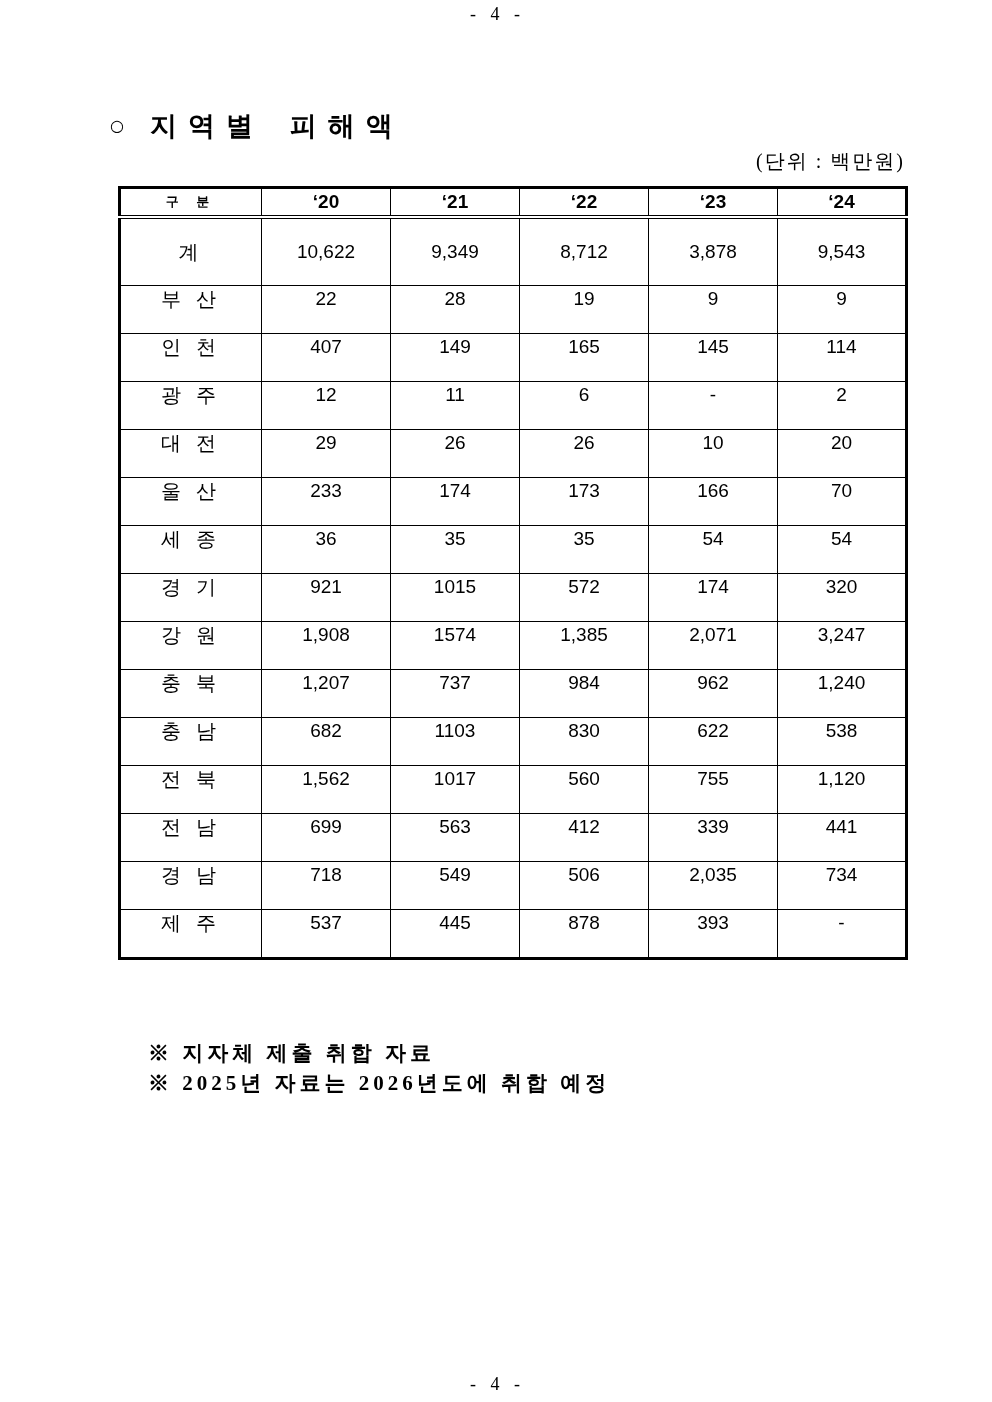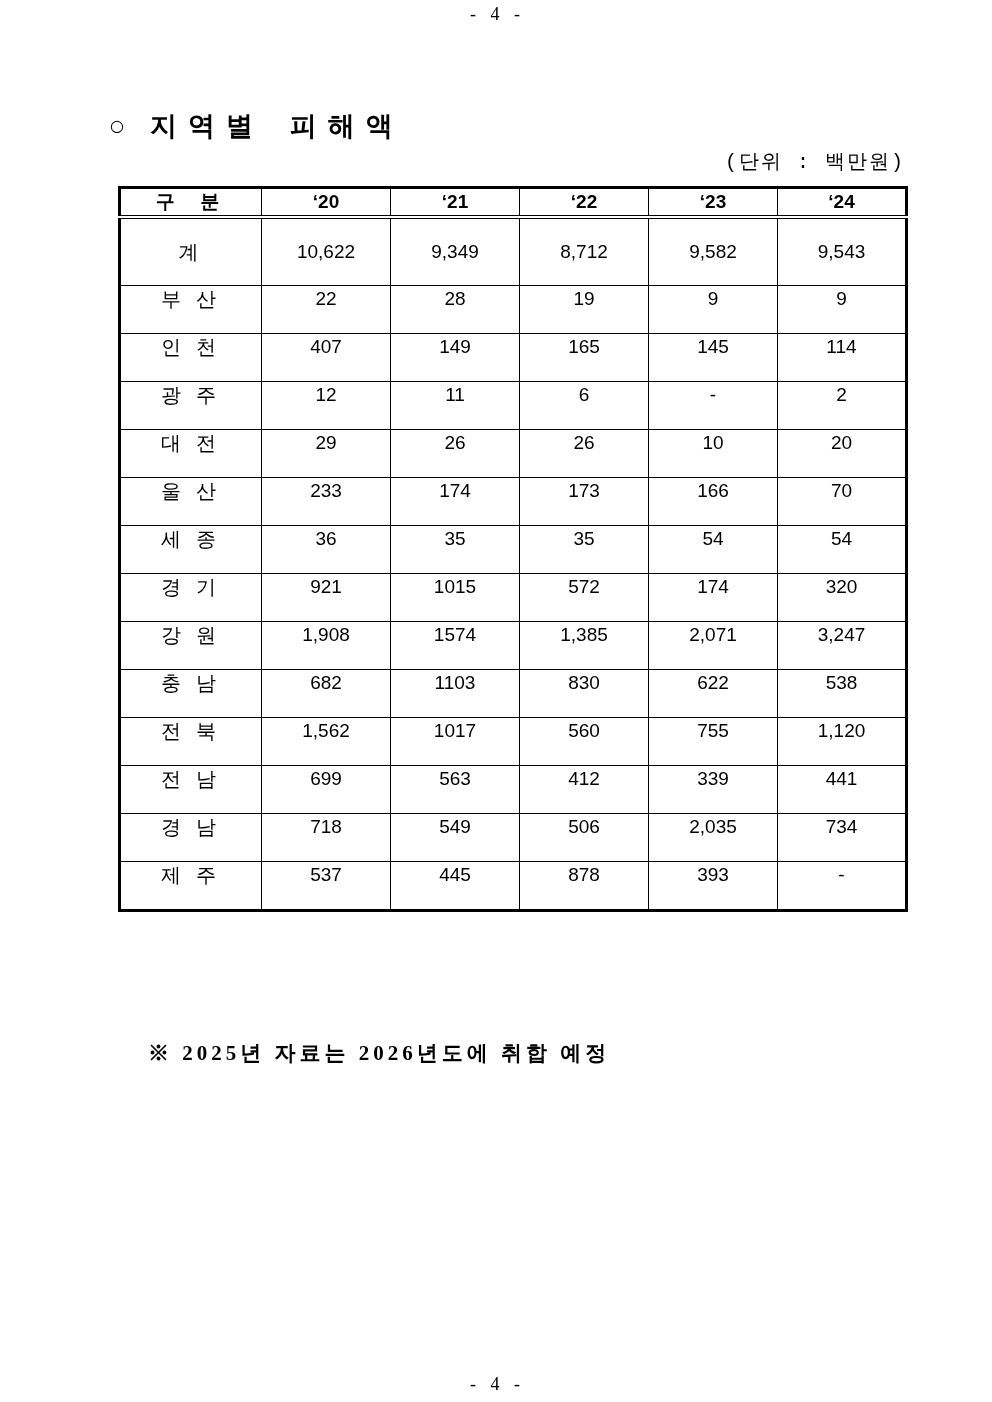--- a/index.html
+++ b/index.html
@@ -47,21 +47,20 @@
     word-spacing: 8px;
     font-weight: 700;
   }
 
   .unit-label {
     position: absolute;
     top: 148px;
     right: 87px;
     font-size: 20px;
     letter-spacing: 2px;
-    font-family: Liberation Mono, monospace;
   }
 
   table.region-table {
     position: absolute;
     top: 186px;
     left: 118px;
     width: 787px;
     border-collapse: collapse;
     table-layout: fixed;
     border: 3px solid #000;
@@ -72,23 +71,23 @@
     padding: 0;
     overflow: hidden;
   }
   .region-table thead th {
     height: 26px;
     vertical-align: middle;
     border-bottom: 4px double #000;
     font-weight: bold;
   }
   .region-table thead th.corner {
-    font-size: 19px;
+    font-size: 13px;
     letter-spacing: 7px;
-    font-family: Liberation Mono, monospace;
+    font-family: Liberation Sans, sans-serif;
   }
   .region-table thead th.year {
     font-size: 19px;
     font-family: "Liberation Sans", sans-serif;
     letter-spacing: 0;
   }
   .region-table tbody tr.total-row th,
   .region-table tbody tr.total-row td {
     height: 66px;
     vertical-align: middle;
@@ -153,21 +152,21 @@
       <th class="year">‘23</th>
       <th class="year">‘24</th>
     </tr>
   </thead>
   <tbody id="table-body">
       <tr class="total-row">
         <th class="region">계</th>
         <td class="val">10,622</td>
         <td class="val">9,349</td>
         <td class="val">8,712</td>
-        <td class="val">9,582</td>
+        <td class="val">3,878</td>
         <td class="val">9,543</td>
       </tr>
       <tr class="data-row">
         <th class="region">부 산</th>
         <td class="val">22</td>
         <td class="val">28</td>
         <td class="val">19</td>
         <td class="val">9</td>
         <td class="val">9</td>
       </tr>
@@ -221,20 +220,28 @@
       </tr>
       <tr class="data-row">
         <th class="region">강 원</th>
         <td class="val">1,908</td>
         <td class="val">1574</td>
         <td class="val">1,385</td>
         <td class="val">2,071</td>
         <td class="val">3,247</td>
       </tr>
       <tr class="data-row">
+        <th class="region">충 북</th>
+        <td class="val">1,207</td>
+        <td class="val">737</td>
+        <td class="val">984</td>
+        <td class="val">962</td>
+        <td class="val">1,240</td>
+      </tr>
+      <tr class="data-row">
         <th class="region">충 남</th>
         <td class="val">682</td>
         <td class="val">1103</td>
         <td class="val">830</td>
         <td class="val">622</td>
         <td class="val">538</td>
       </tr>
       <tr class="data-row">
         <th class="region">전 북</th>
         <td class="val">1,562</td>
@@ -264,16 +271,17 @@
         <td class="val">537</td>
         <td class="val">445</td>
         <td class="val">878</td>
         <td class="val">393</td>
         <td class="val">-</td>
       </tr>
     </tbody>
 </table>
 
 <div class="footnotes">
+  <div class="fn-line1">※ 지자체 제출 취합 자료</div>
   <div class="fn-line3">※ 2025년 자료는 2026년도에 취합 예정</div>
 </div>
 
 <div class="page-num bottom">- 4 -</div>
 
 </body></html>

